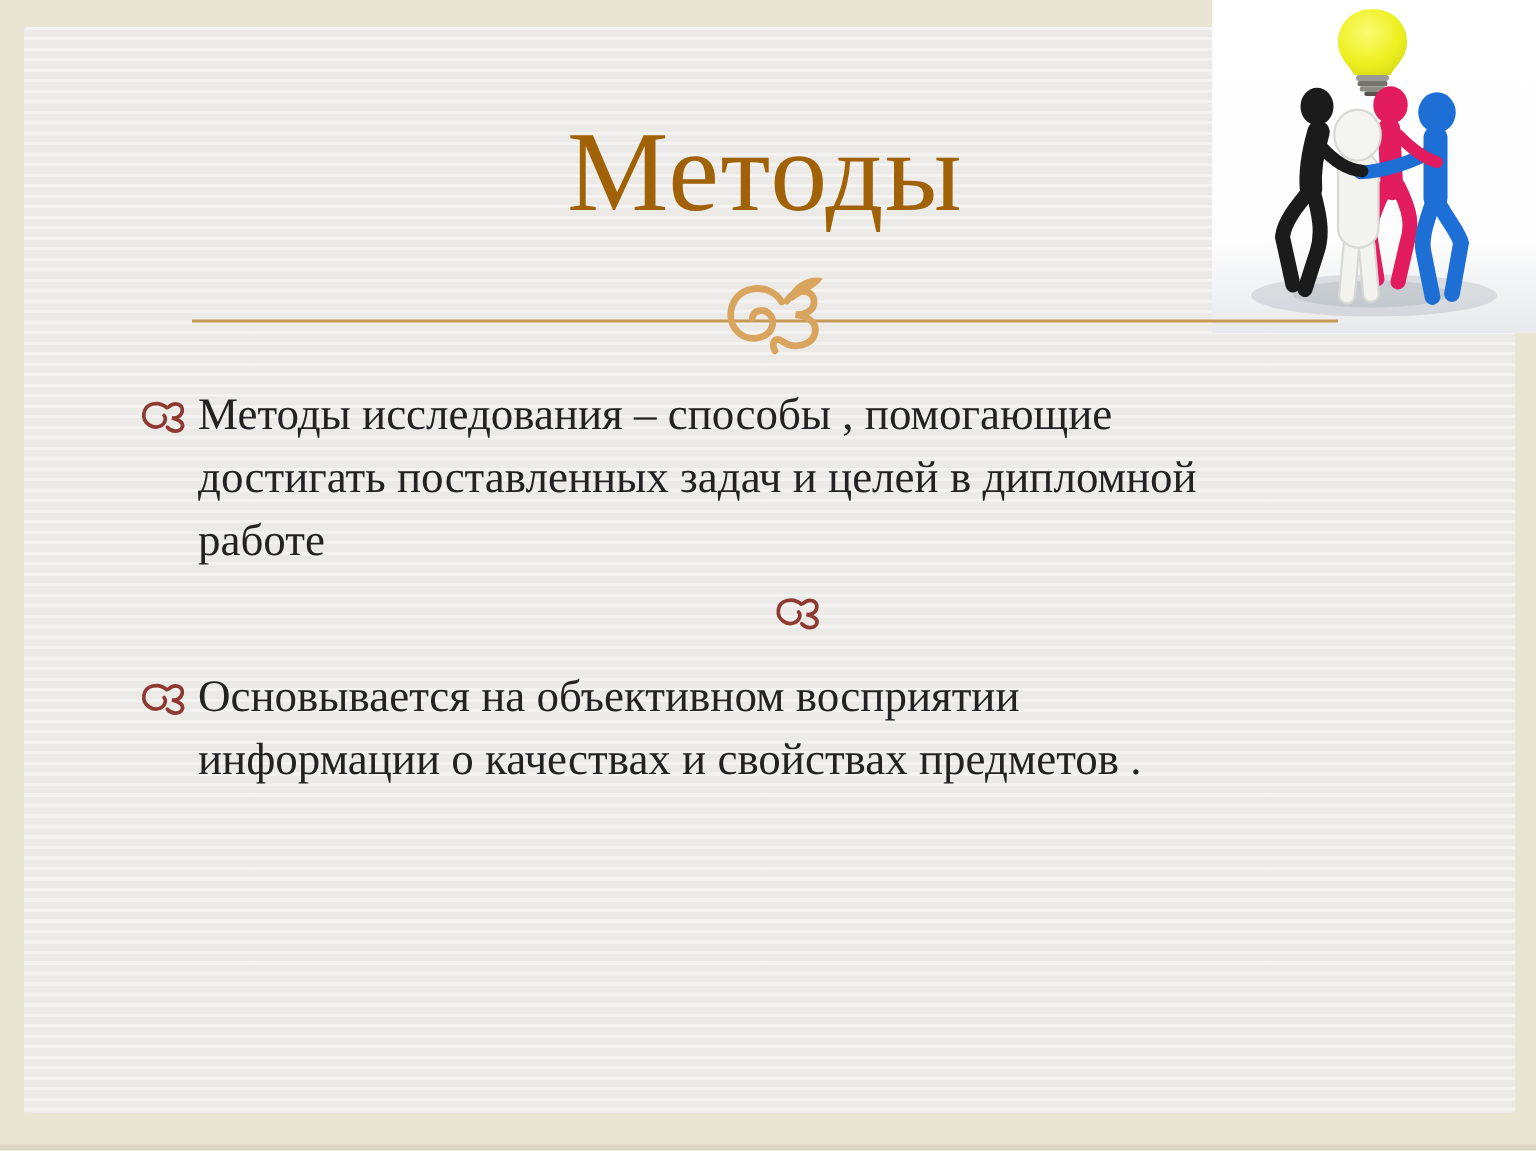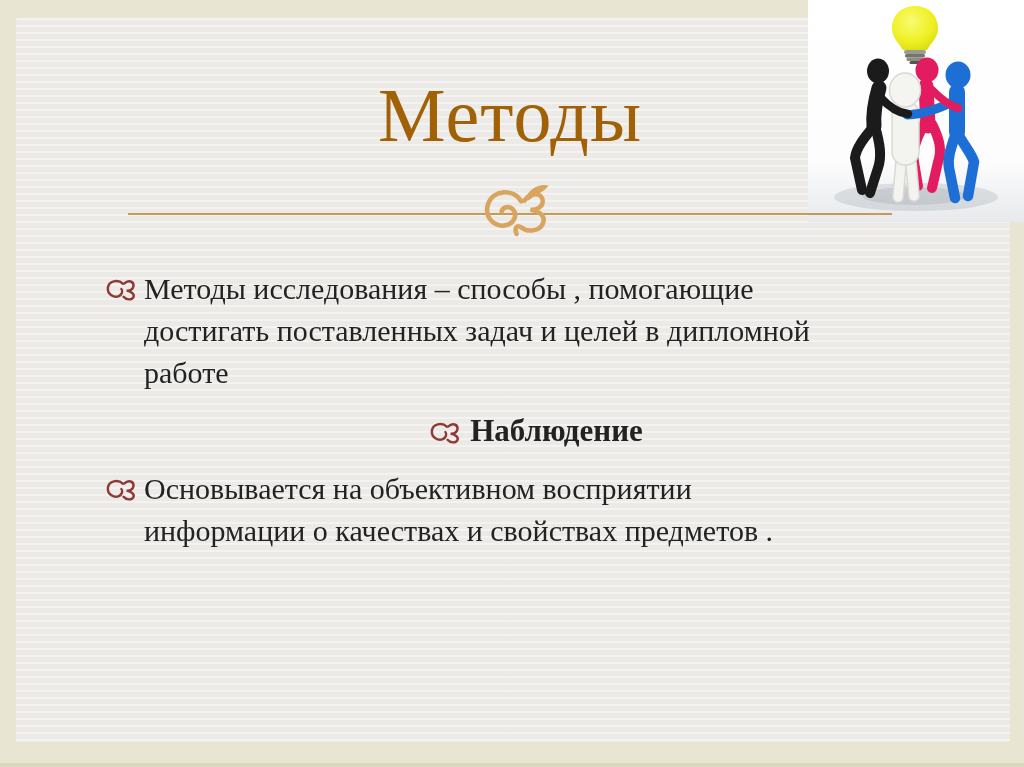--- a/index.html
+++ b/index.html
@@ -37,21 +37,21 @@
     position:absolute;left:128px;top:213px;width:764px;height:2px;
     background:#c79a58;z-index:3;
   }
   .ornament{
     position:absolute;left:468px;top:183px;width:92px;height:60px;z-index:4;
   }
   .content{
     position:absolute;left:128px;top:252px;width:815px;z-index:1;
     font-size:30px;line-height:42px;color:#222;
   }
-  .para{position:relative;margin:16px;}
+  .para{position:relative;margin:4px;}
   .para .line{display:block;white-space:nowrap;}
   .bullet{
     position:absolute;left:-40px;top:9px;width:33px;height:24px;
   }
   .para-center{
     text-align:center;font-weight:bold;font-size:31px;
   }
   .para-center .bullet-inline{
     display:inline-block;width:33px;height:24px;vertical-align:-3px;
     margin-right:9px;
@@ -158,21 +158,21 @@
     </div>
 
     <div class="para para-center">
       <span class="bullet-inline">
         <svg viewBox="0 0 38 26">
           <g stroke="#8e3a33" stroke-width="2.8" fill="none" stroke-linecap="round">
             <path d="M22 7 C16 1.5 5.5 3.5 4.5 11.5 C3.5 19.5 12 23.5 17 21.2 C21 19.4 22 15 20 13"></path>
             <path d="M23.5 6.5 C28 2 34.5 4.2 34 9.5 C33.6 14 29 15.4 26 14.8 C30 15.6 35.5 18 34 22 C32.3 26.3 25.5 25.6 22.5 22"></path>
           </g>
         </svg>
-      </span><b>Наблюдение</b>
+      </span>
     </div>
 
     <div class="para para-last">
       <span class="bullet">
         <svg viewBox="0 0 38 26">
           <g stroke="#8e3a33" stroke-width="2.8" fill="none" stroke-linecap="round">
             <path d="M22 7 C16 1.5 5.5 3.5 4.5 11.5 C3.5 19.5 12 23.5 17 21.2 C21 19.4 22 15 20 13"></path>
             <path d="M23.5 6.5 C28 2 34.5 4.2 34 9.5 C33.6 14 29 15.4 26 14.8 C30 15.6 35.5 18 34 22 C32.3 26.3 25.5 25.6 22.5 22"></path>
           </g>
         </svg>

